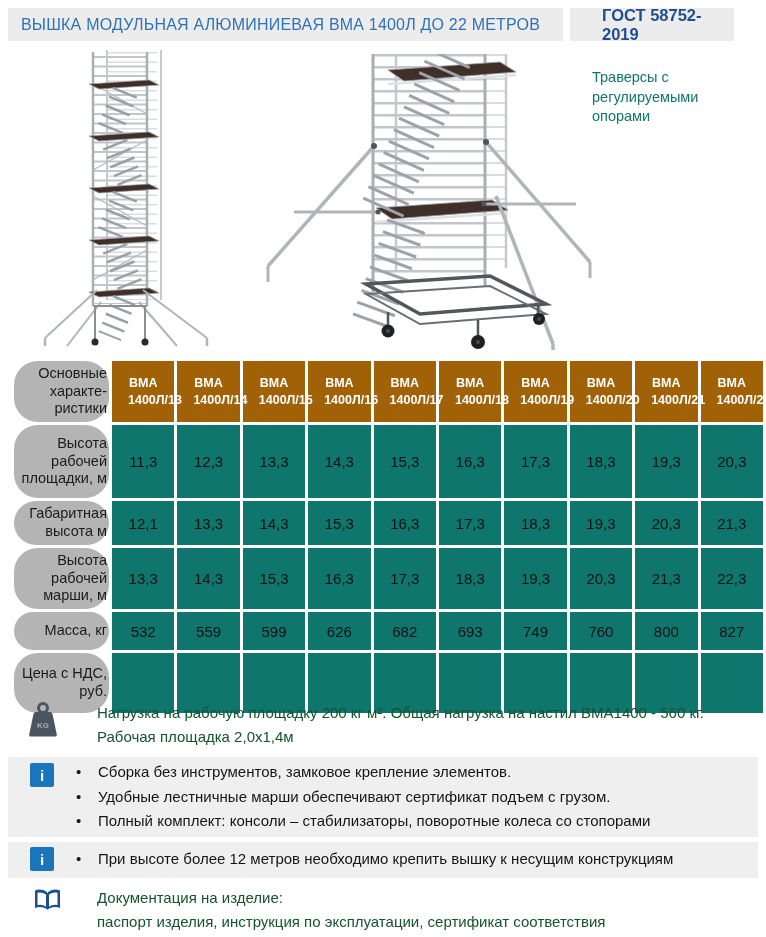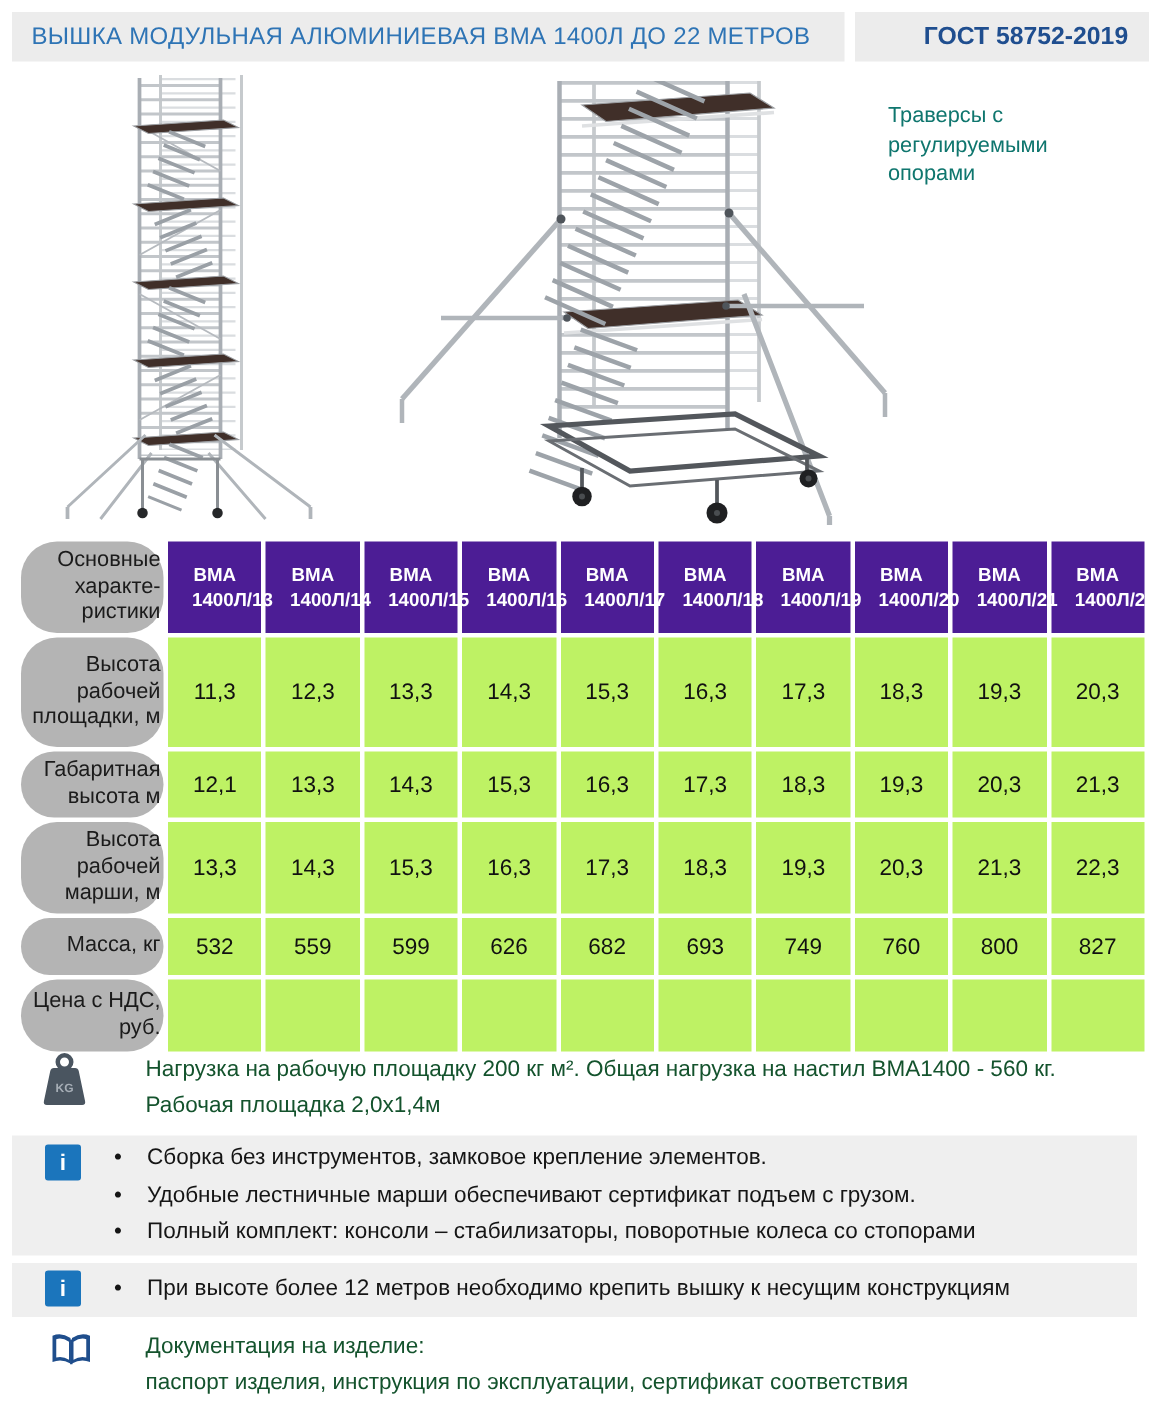--- a/index.html
+++ b/index.html
@@ -9,21 +9,21 @@
     font-family:"Liberation Sans", sans-serif; color:#1d1d1d;
   }
 
   
   .title-band {
     position:absolute; left:8px; top:8px; width:555px; height:33px;
     background:#ececec; display:flex; align-items:center; padding-left:13px;
     font-size:16px; color:#2e74b5; letter-spacing:.2px;text-align:right;
   }
   .gost-badge {
-    position:absolute; left:570px; top:8px; width:196px; height:33px;
+    position:absolute; left:570px; top:8px; width:164px; height:33px;
     background:#ececec; display:flex; align-items:center; justify-content:center;
     font-size:16.5px; font-weight:bold; color:#1f4e8f;padding-left:32px;
   }
 
   
   .figures { position:absolute; left:0; top:50px; width:766px; height:306px; }
   .fig-left  { position:absolute; left:31px;  top:0;   width:190px; height:300px; }
   .fig-right { position:absolute; left:238px; top:4px; width:385px; height:298px; }
   .fig-caption {
     position:absolute; left:592px; top:18px; width:135px;
@@ -35,30 +35,30 @@
     position:absolute; left:11px; top:358px; width:755px;
     border-collapse:separate; border-spacing:3px; table-layout:fixed;
   }
   table.specs th, table.specs td { vertical-align:middle; }
   th.corner, th.rowlabel {
     background:#b4b4b4; text-align:right; font-weight:normal;
     font-size:14.5px; line-height:1.22; padding:4px 2px 4px 1px; color:#1b1b1b;border-radius:24px;
   }
   th.corner { width:95px; }
   th.colhead {
-    background:#4c1d95; color:#fff; font-weight:bold; font-size:12.5px;
+    background:#a16207; color:#fff; font-weight:bold; font-size:12.5px;
     line-height:1.3; text-align:center; padding:2px 16px;
   }
-  td.cell { background:#bef264; text-align:center; font-size:15px; color:#111; }
+  td.cell { background:#0f766e; text-align:center; font-size:15px; color:#111; }
   thead tr { height:55px; }
   tbody tr:nth-child(1){ height:73px; }
   tbody tr:nth-child(2){ height:44px; }
   tbody tr:nth-child(3){ height:56px; }
   tbody tr:nth-child(4){ height:38px; }
-  tbody tr:nth-child(5){ height:48px; }
+  tbody tr:nth-child(5){ height:60px; }
 
   
   .note-text { position:absolute; left:97px; font-size:15px; line-height:23.5px; color:#14532d; }
   .load-note-text { top:701px; width:650px; }
   .gray-band { position:absolute; left:8px; width:750px; background:#efefef; }
   .band-features { top:757px; height:80px; }
   .band-warning  { top:842px; height:36px; }
   ul.bullets { position:absolute; list-style:none; }
   ul.bullets li {
     position:relative; padding-left:30px; font-size:15px; line-height:24.5px; color:#151515;

